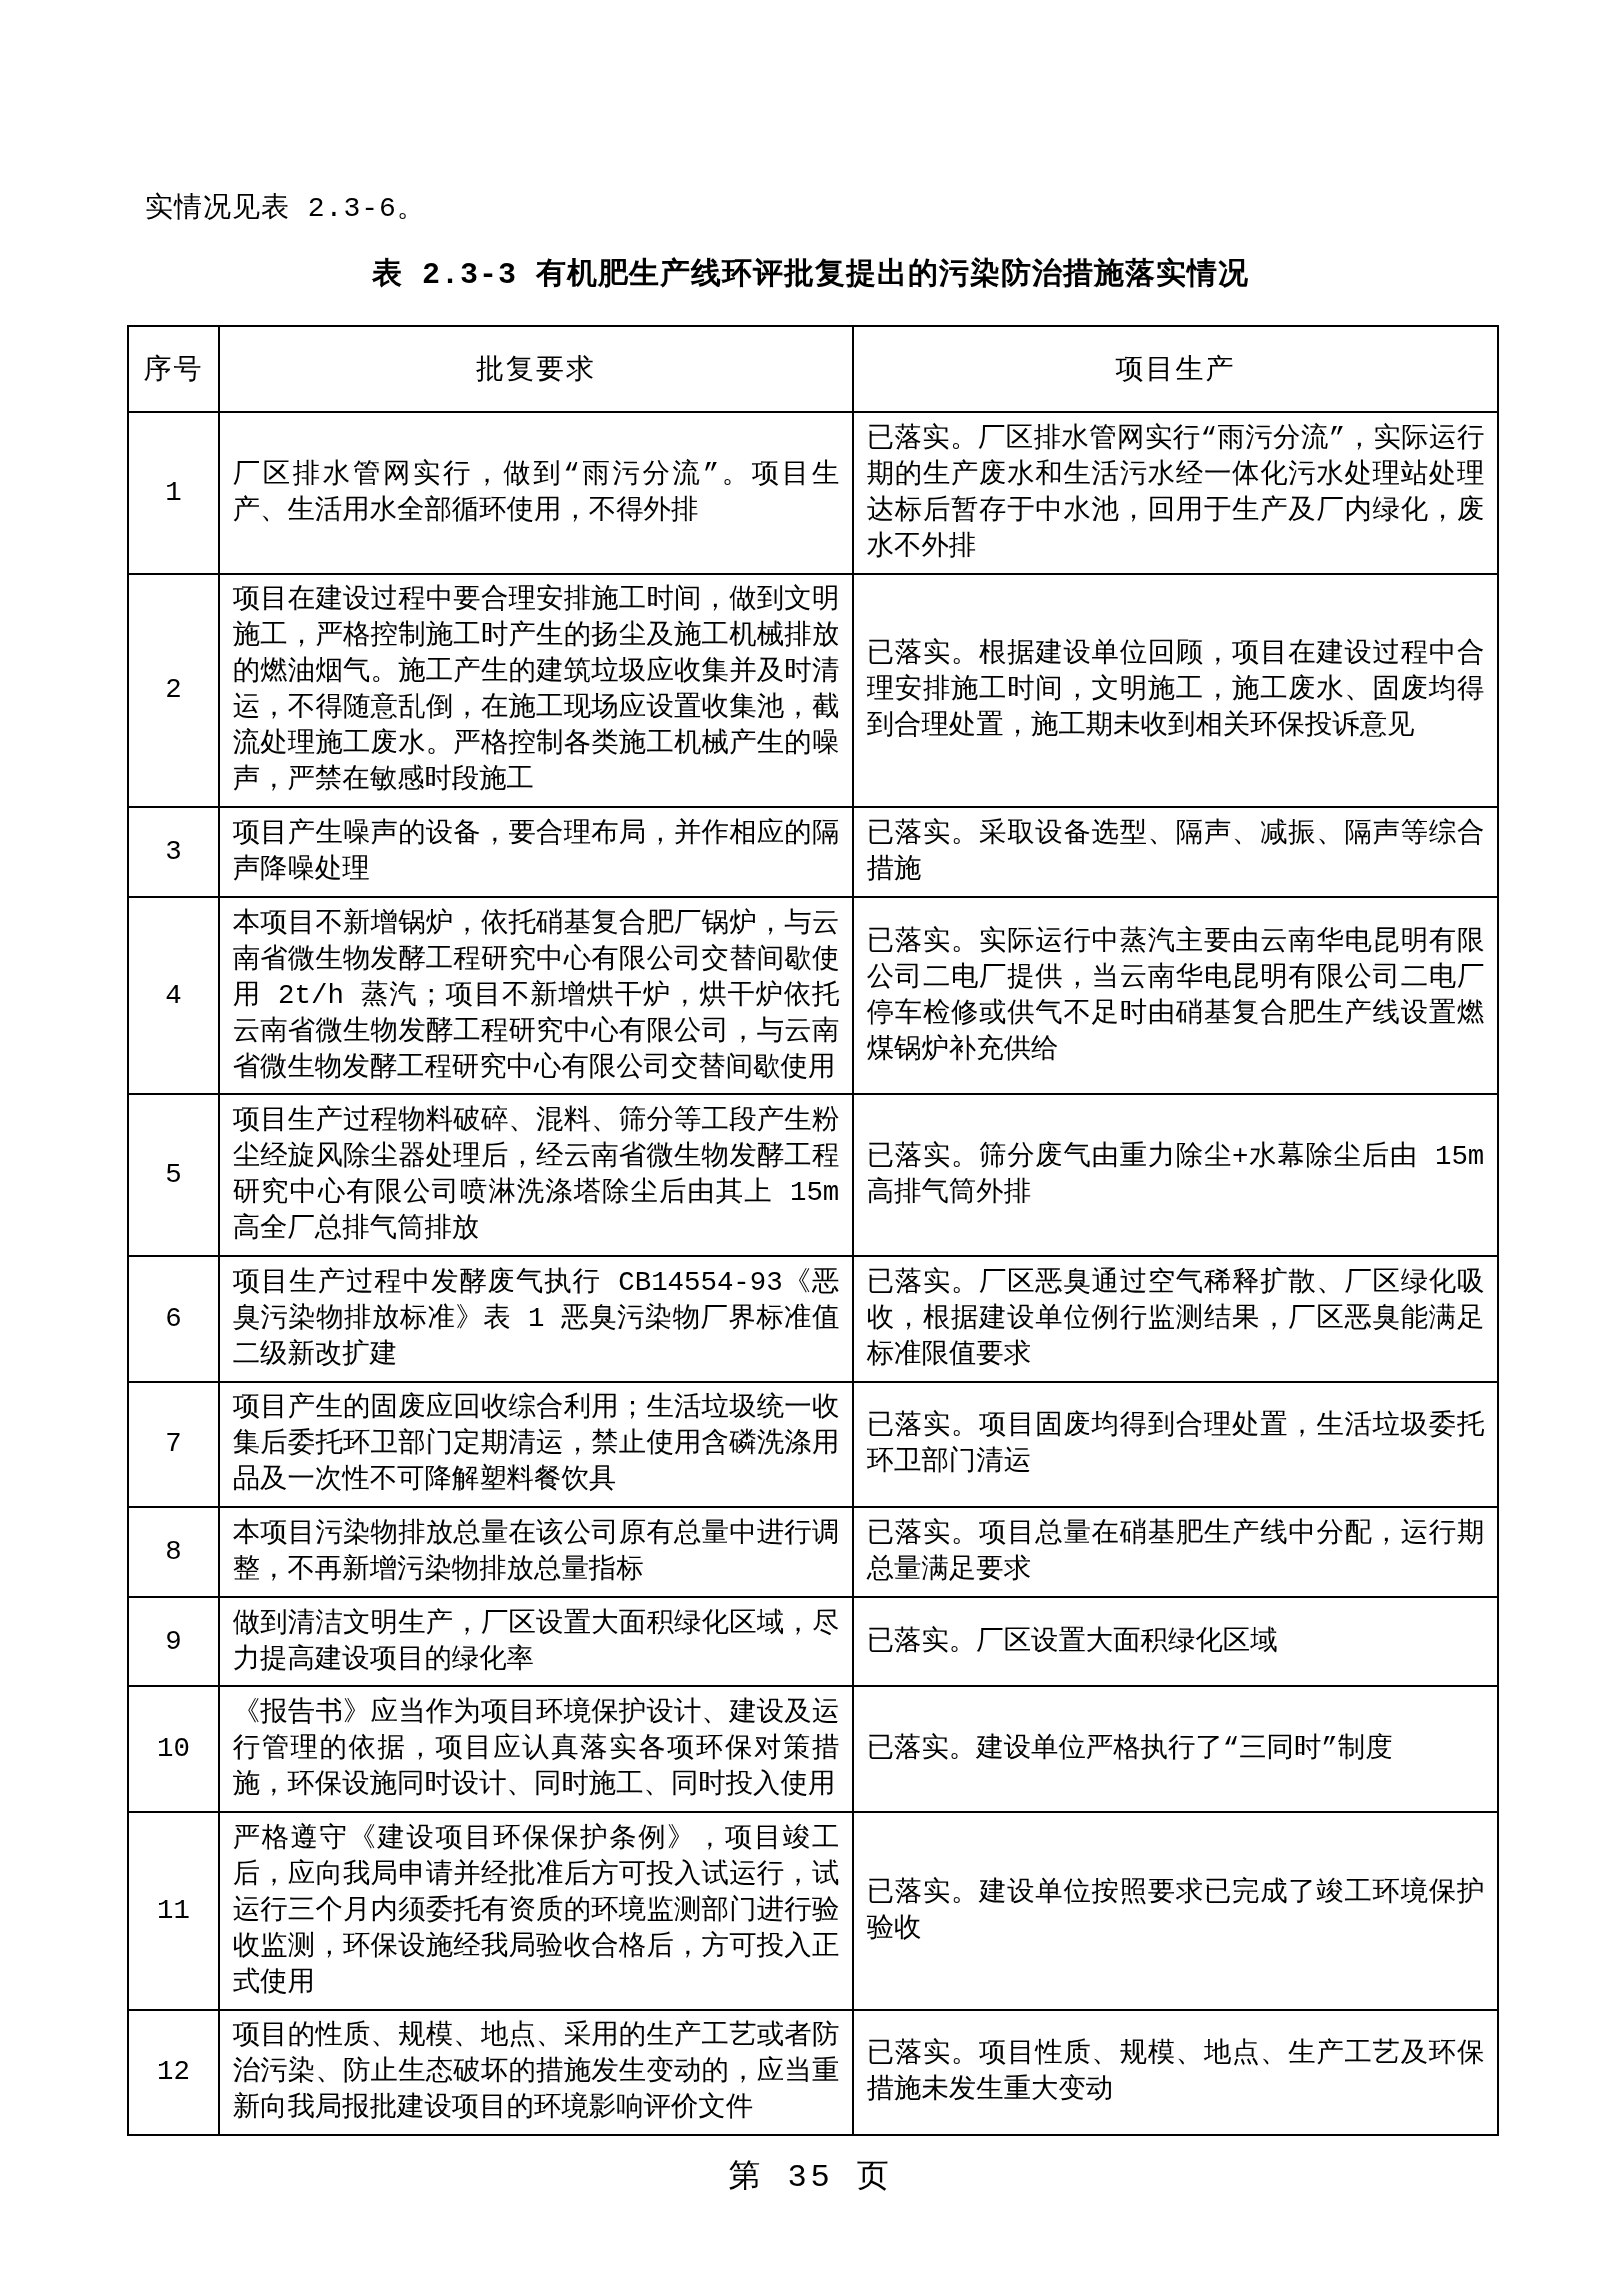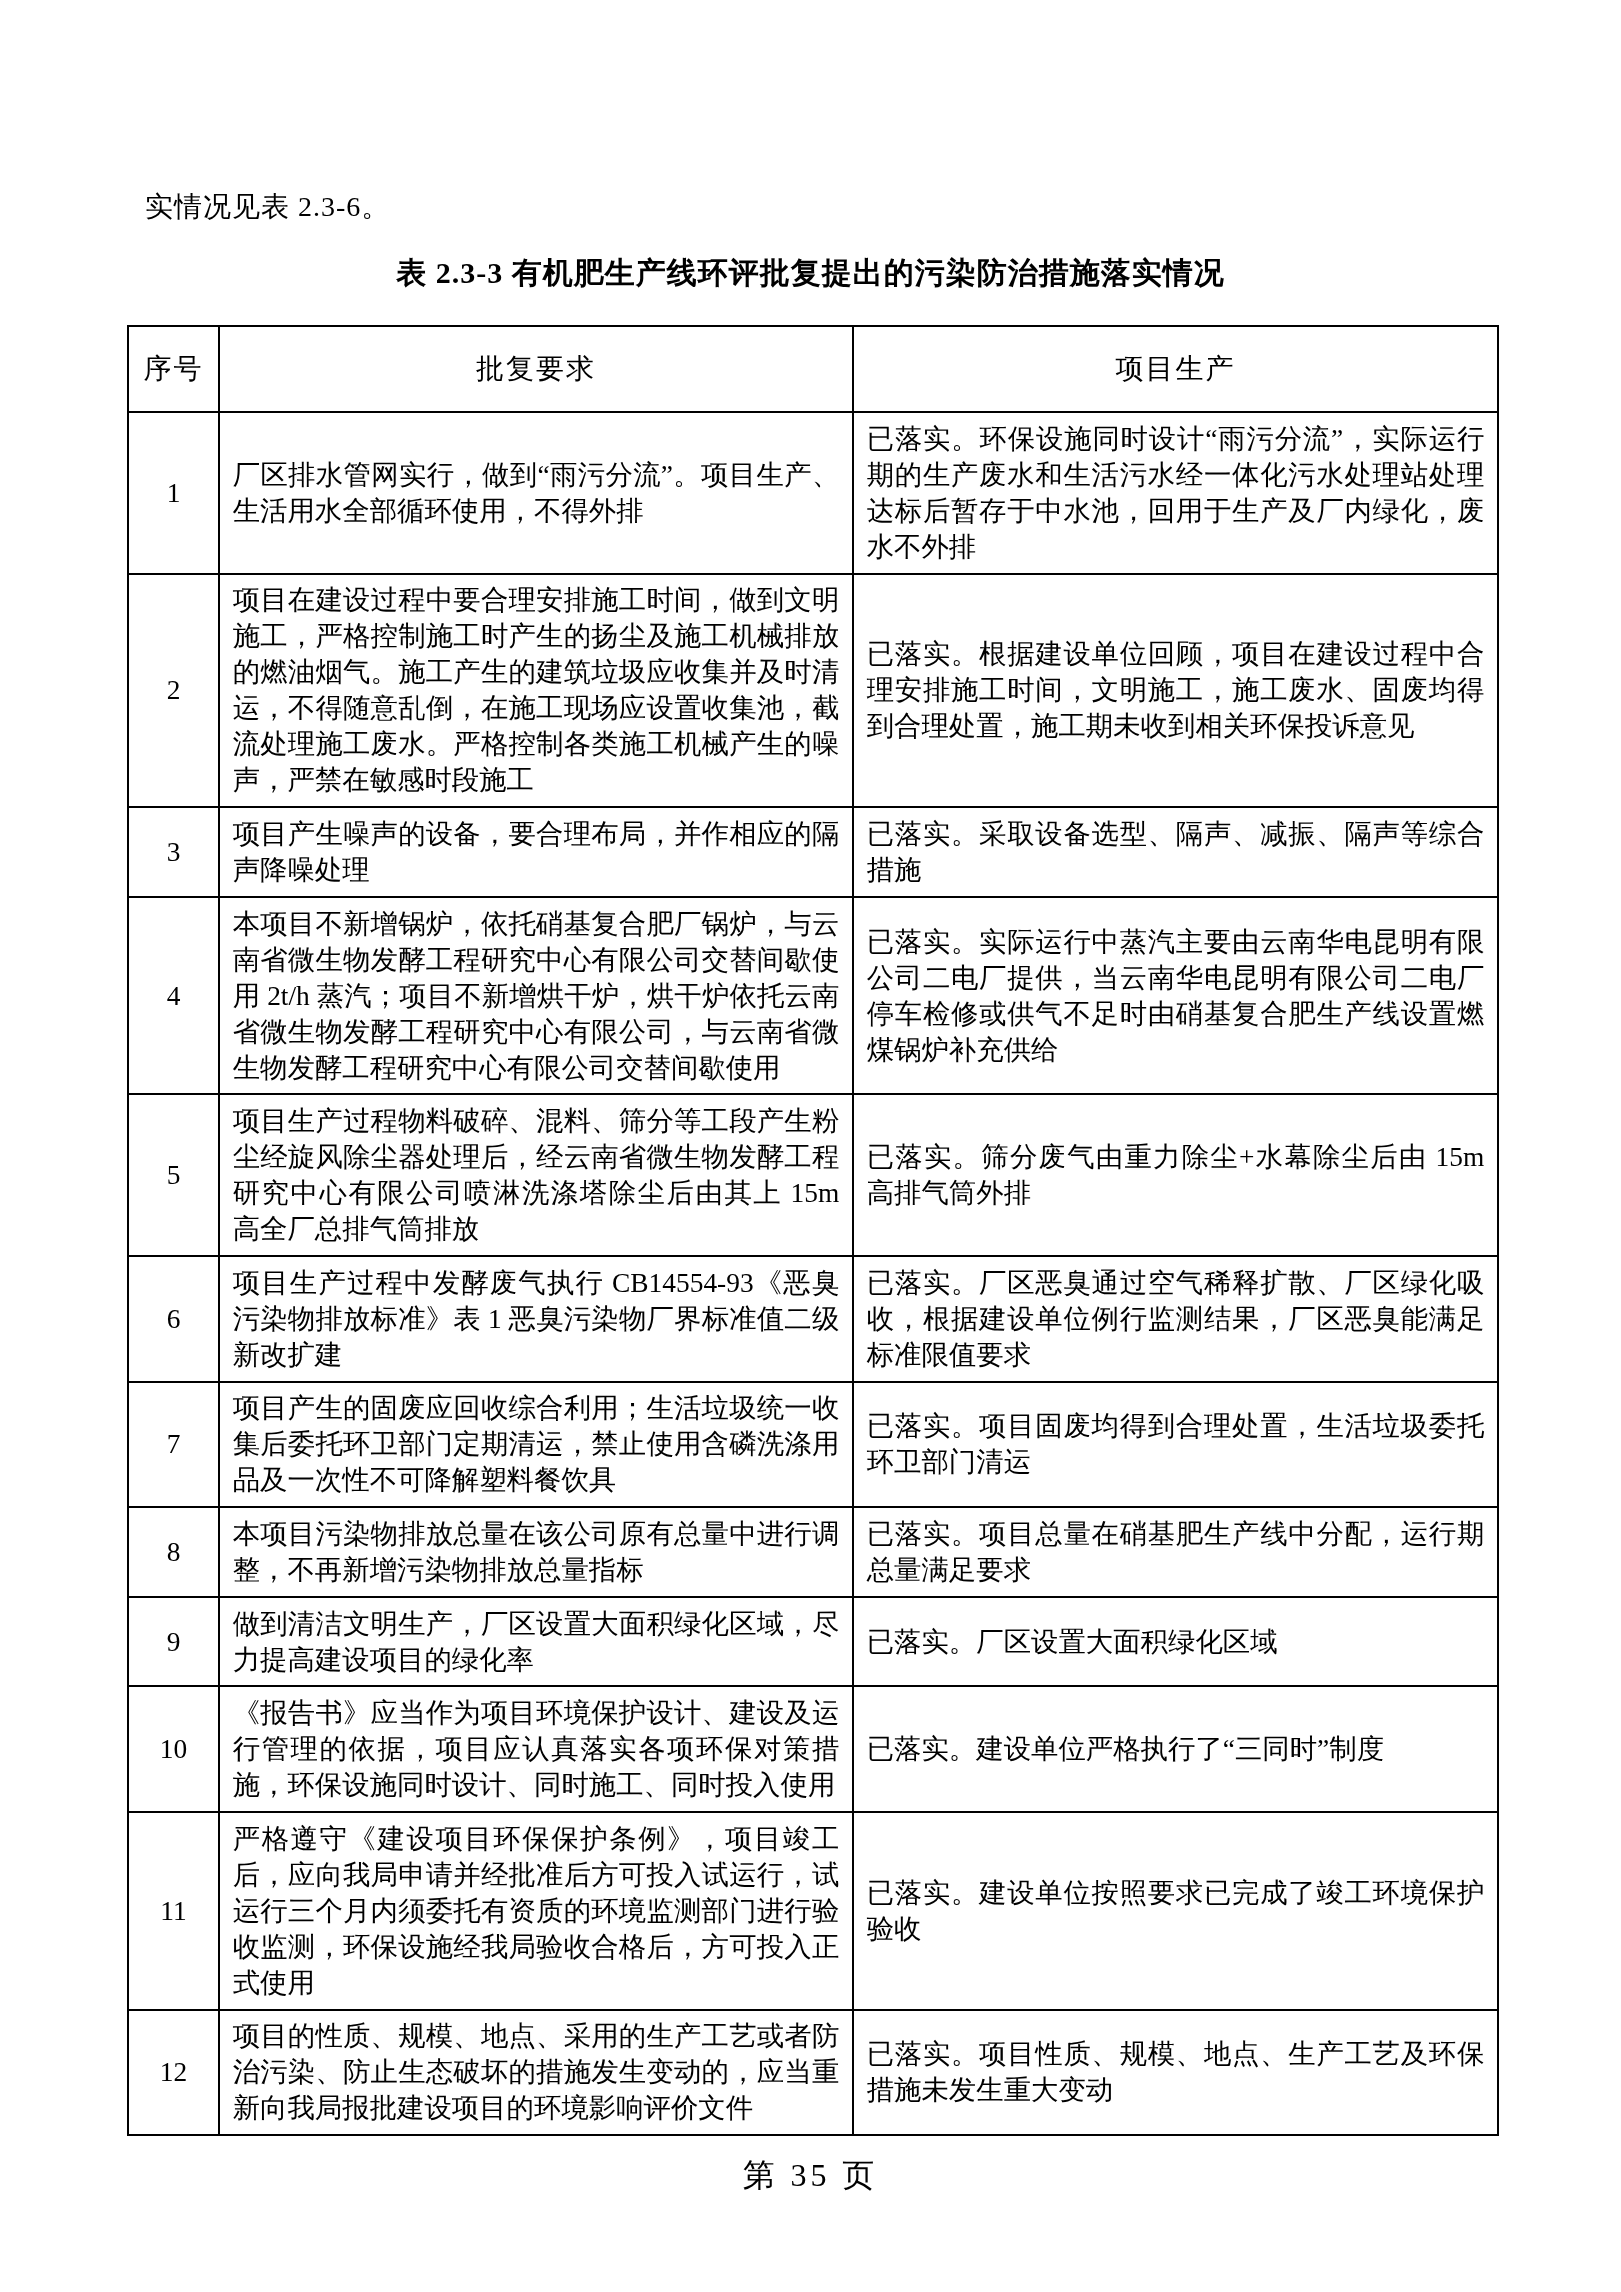--- a/index.html
+++ b/index.html
@@ -3,21 +3,21 @@
 <meta charset="utf-8">
 <style>
   html, body { margin: 0; padding: 0; background: #e8e8e8; }
   .page {
     position: relative;
     width: 1621px;
     height: 2293px;
     margin: 0 auto;
     background: #ffffff;
     color: #000000;
-    font-family: Liberation Serif, serif;
+    font-family: Liberation Mono, monospace;
   }
   .intro {
     position: absolute;
     left: 145px;
     top: 188px;
     margin: 0;
     font-size: 28px;
     letter-spacing: 1px;
   }
   .title {
@@ -96,21 +96,21 @@
       <tr>
         <th>序号</th>
         <th>批复要求</th>
         <th>项目生产</th>
       </tr>
     </thead>
     <tbody>
       <tr>
         <td class="cell-no">1</td>
         <td class="cell-req">厂区排水管网实行，做到“雨污分流”。项目生产、生活用水全部循环使用，不得外排</td>
-        <td class="cell-impl">已落实。环保设施同时设计“雨污分流”，实际运行期的生产废水和生活污水经一体化污水处理站处理达标后暂存于中水池，回用于生产及厂内绿化，废水不外排</td>
+        <td class="cell-impl">已落实。厂区排水管网实行“雨污分流”，实际运行期的生产废水和生活污水经一体化污水处理站处理达标后暂存于中水池，回用于生产及厂内绿化，废水不外排</td>
       </tr>
       <tr>
         <td class="cell-no">2</td>
         <td class="cell-req">项目在建设过程中要合理安排施工时间，做到文明施工，严格控制施工时产生的扬尘及施工机械排放的燃油烟气。施工产生的建筑垃圾应收集并及时清运，不得随意乱倒，在施工现场应设置收集池，截流处理施工废水。严格控制各类施工机械产生的噪声，严禁在敏感时段施工</td>
         <td class="cell-impl">已落实。根据建设单位回顾，项目在建设过程中合理安排施工时间，文明施工，施工废水、固废均得到合理处置，施工期未收到相关环保投诉意见</td>
       </tr>
       <tr>
         <td class="cell-no">3</td>
         <td class="cell-req">项目产生噪声的设备，要合理布局，并作相应的隔声降噪处理</td>
         <td class="cell-impl">已落实。采取设备选型、隔声、减振、隔声等综合措施</td>

